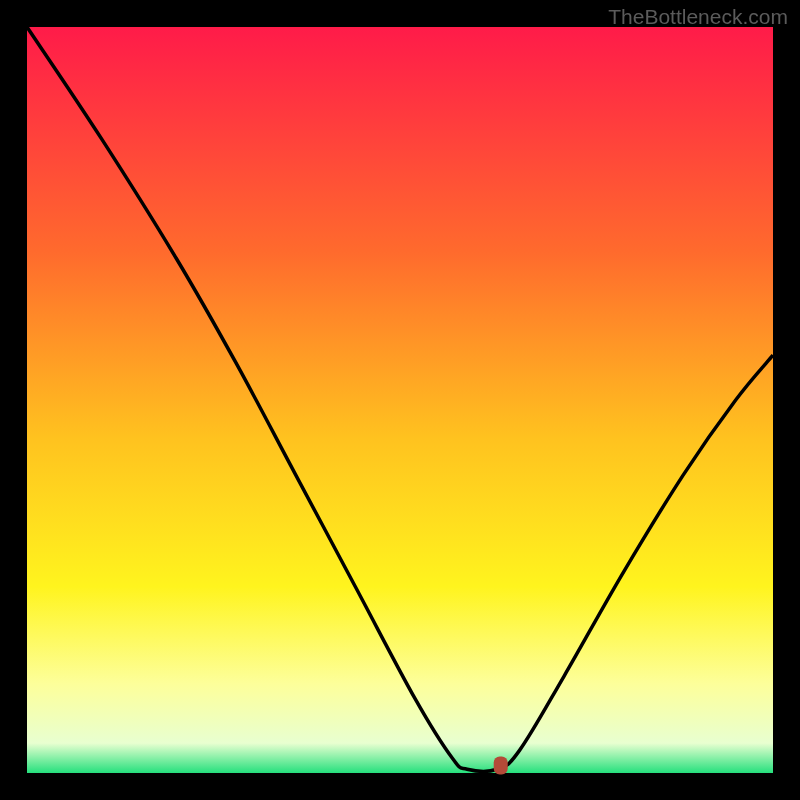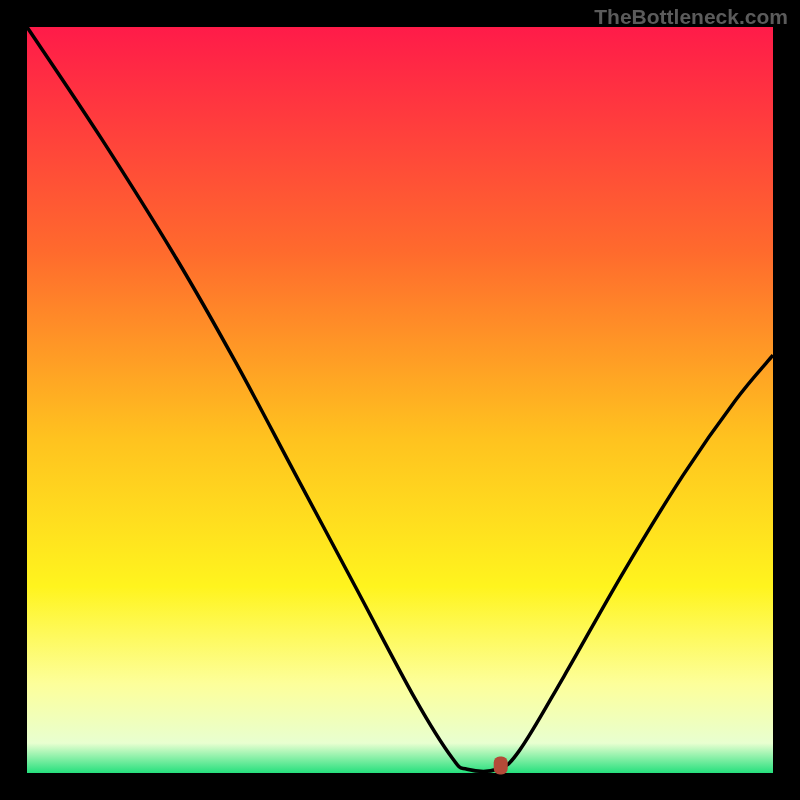--- a/index.html
+++ b/index.html
@@ -15,21 +15,21 @@
   width: 800px;
   height: 800px;
   position: relative;
 }
 .watermark {
   position: absolute;
   top: 5px;
   right: 12px;
   color: #5b5b5b;
   font-size: 21px;
-  font-weight: 700;
+  font-weight: 400;
   z-index: 10;
 }
 svg.chart-svg {
   display: block;
 }
 </style>
 </head>
 <body>
 <div class="container">
   <div class="watermark">TheBottleneck.com</div>

